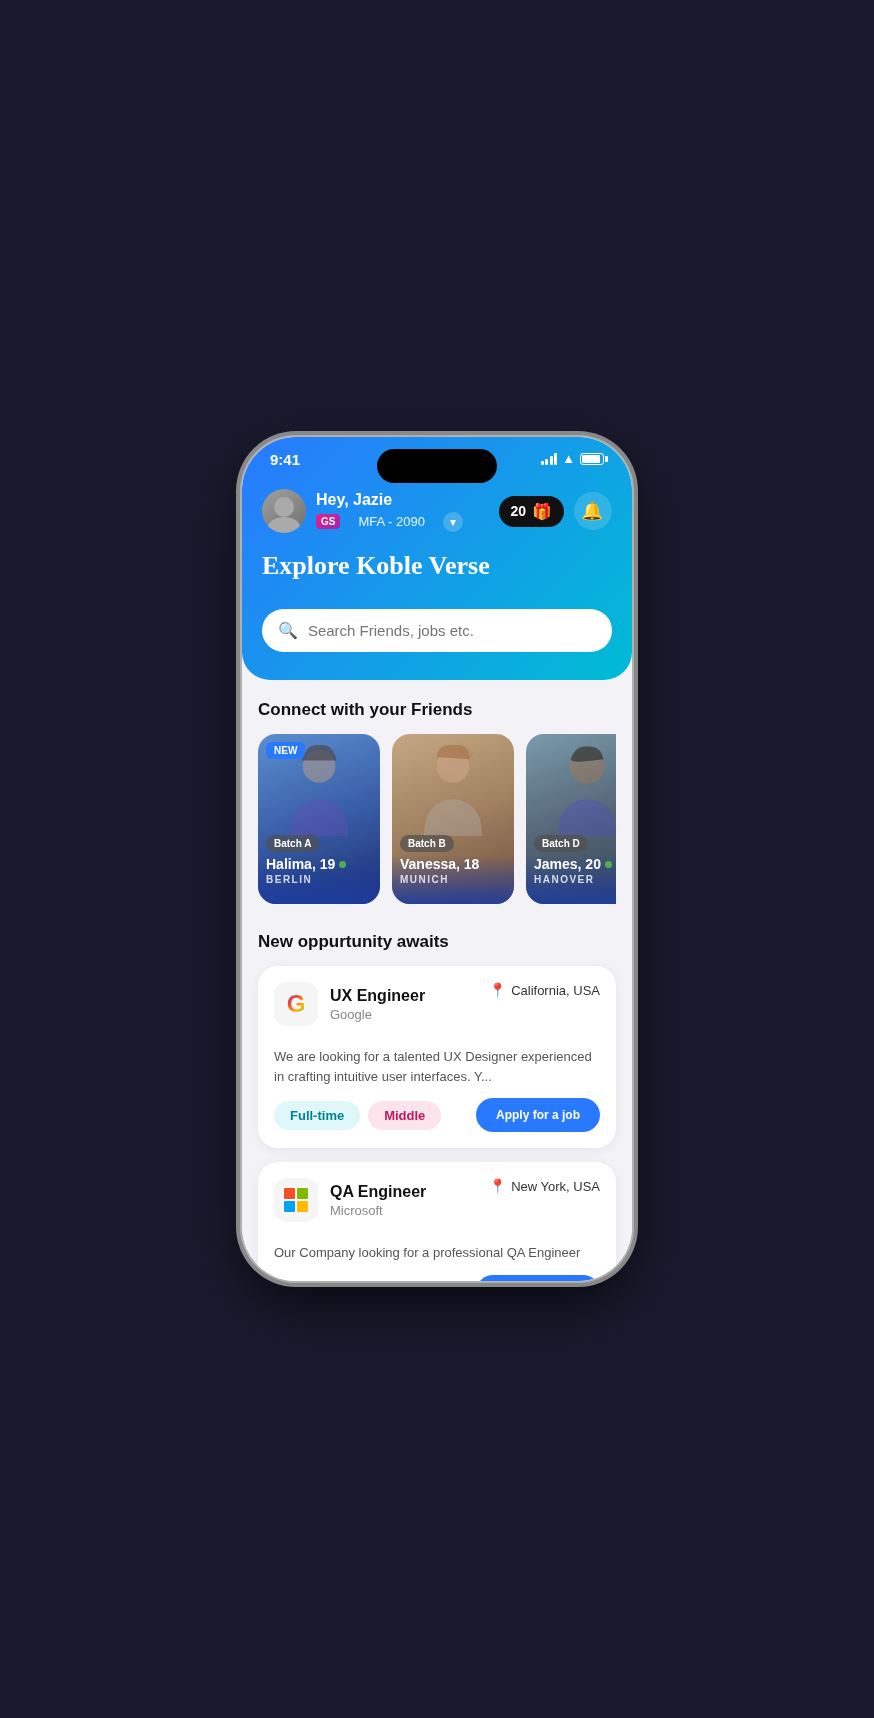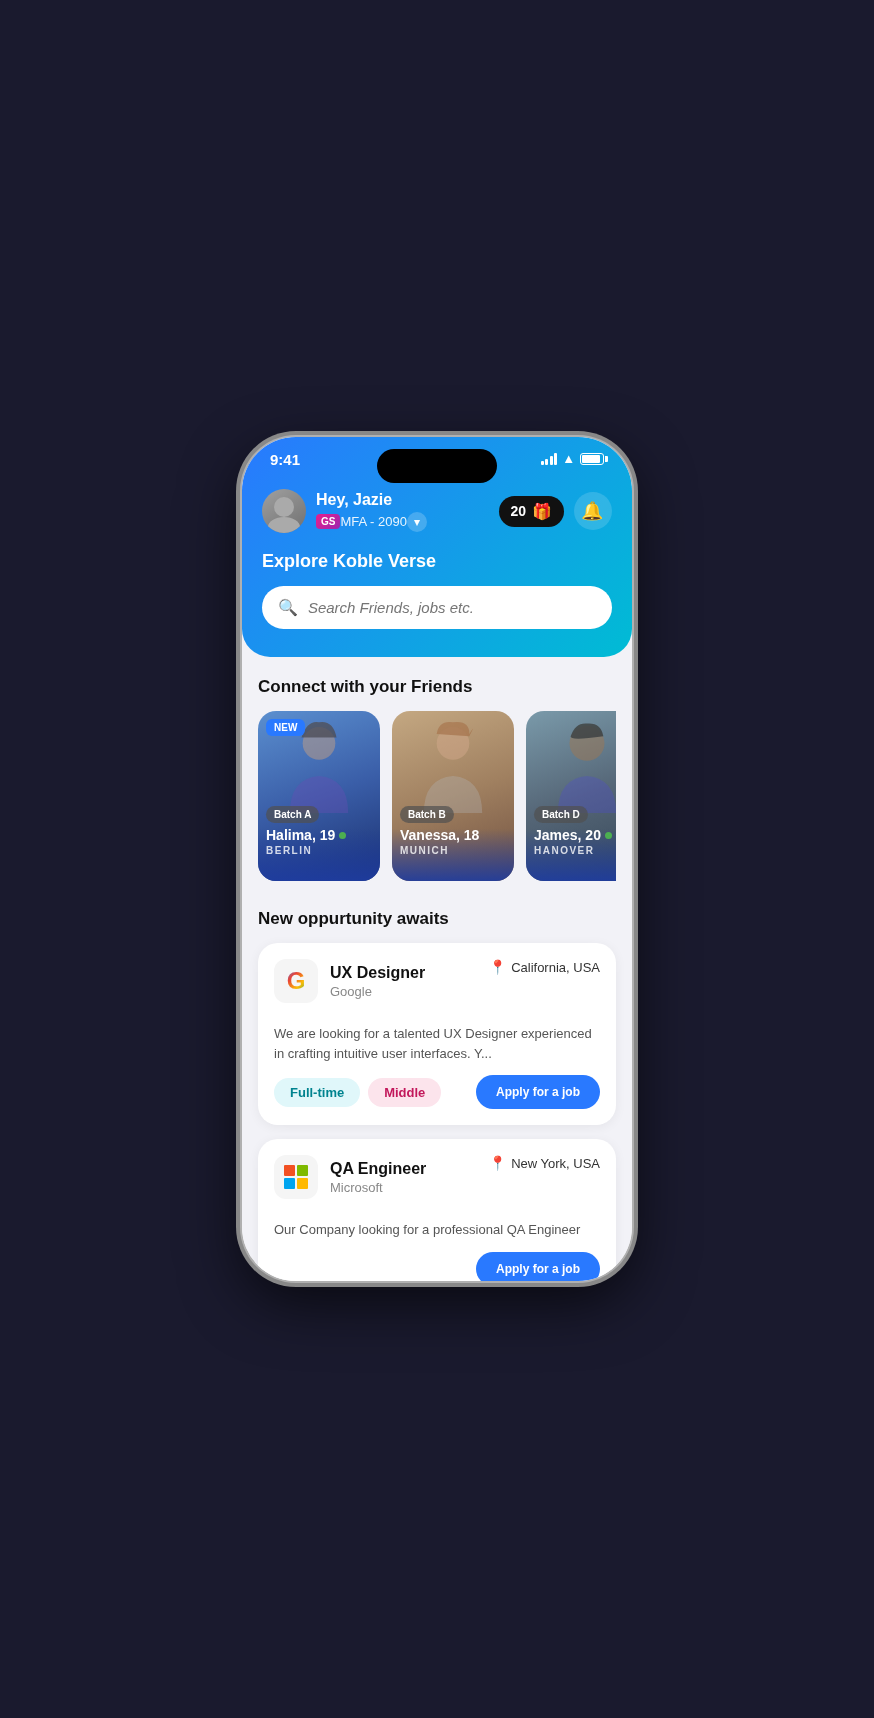--- a/index.html
+++ b/index.html
@@ -169,21 +169,21 @@
 
     .greeting {
       color: #fff;
       font-size: 16px;
       font-weight: 700;
     }
 
     .user-badge {
       display: flex;
       align-items: center;
-      gap: 0;
+      gap: 18px;
     }
 
     .badge-gs {
       background: linear-gradient(135deg, #e91e8c, #9c27b0);
       color: #fff;
       font-size: 10px;
       font-weight: 700;
       padding: 2px 5px;
       border-radius: 4px;
     }
@@ -236,23 +236,24 @@
       border-radius: 50%;
       display: flex;
       align-items: center;
       justify-content: center;
       color: #fff;
       font-size: 18px;
     }
 
     .explore-title {
       color: #fff;
-      font-size: 18px;
-      font-weight: 700;
-      margin-bottom: 14px;
+      font-size: 26px;
+      font-weight: 700;
+      margin-bottom: 28px;
+      font-family: Liberation Serif, serif;
     }
 
     .search-bar {
       background: #fff;
       border-radius: 30px;
       padding: 12px 16px;
       display: flex;
       align-items: center;
       gap: 10px;
     }
@@ -262,21 +263,20 @@
       font-size: 16px;
     }
 
     .search-input {
       flex: 1;
       border: none;
       outline: none;
       font-size: 15px;
       color: #aaa;
       background: transparent;
-      font-style: italic;
     }
 
     
     .main-content {
       flex: 1;
       overflow-y: auto;
       padding: 20px 16px;
     }
 
     .section-title {
@@ -313,21 +313,21 @@
       background-size: cover;
       background-position: center;
     }
 
     .friend-card-overlay {
       position: absolute;
       bottom: 0;
       left: 0;
       right: 0;
       background: linear-gradient(to top, rgba(30,60,160,0.9) 0%, transparent 60%);
-      padding: 10px 8px 25px;
+      padding: 10px 8px 19px;
     }
 
     .new-badge {
       position: absolute;
       top: 8px;
       left: 8px;
       background: #2979FF;
       color: #fff;
       font-size: 10px;
       font-weight: 700;
@@ -671,21 +671,21 @@
 
         <div class="section-title">New oppurtunity awaits</div>
 
         <div class="job-card">
           <div class="job-header">
             <div class="job-left">
               <div class="company-logo">
                 <span class="google-g">G</span>
               </div>
               <div class="job-title-wrap">
-                <div class="job-title">UX Designer</div>
+                <div class="job-title">UX Engineer</div>
                 <div class="company-name">Google</div>
               </div>
             </div>
             <div class="location">
               <span class="location-pin">📍</span>
               <span>California, USA</span>
             </div>
           </div>
           <div class="job-description">We are looking for a talented UX Designer experienced in crafting intuitive user interfaces. Y...</div>
           <div class="job-footer">

